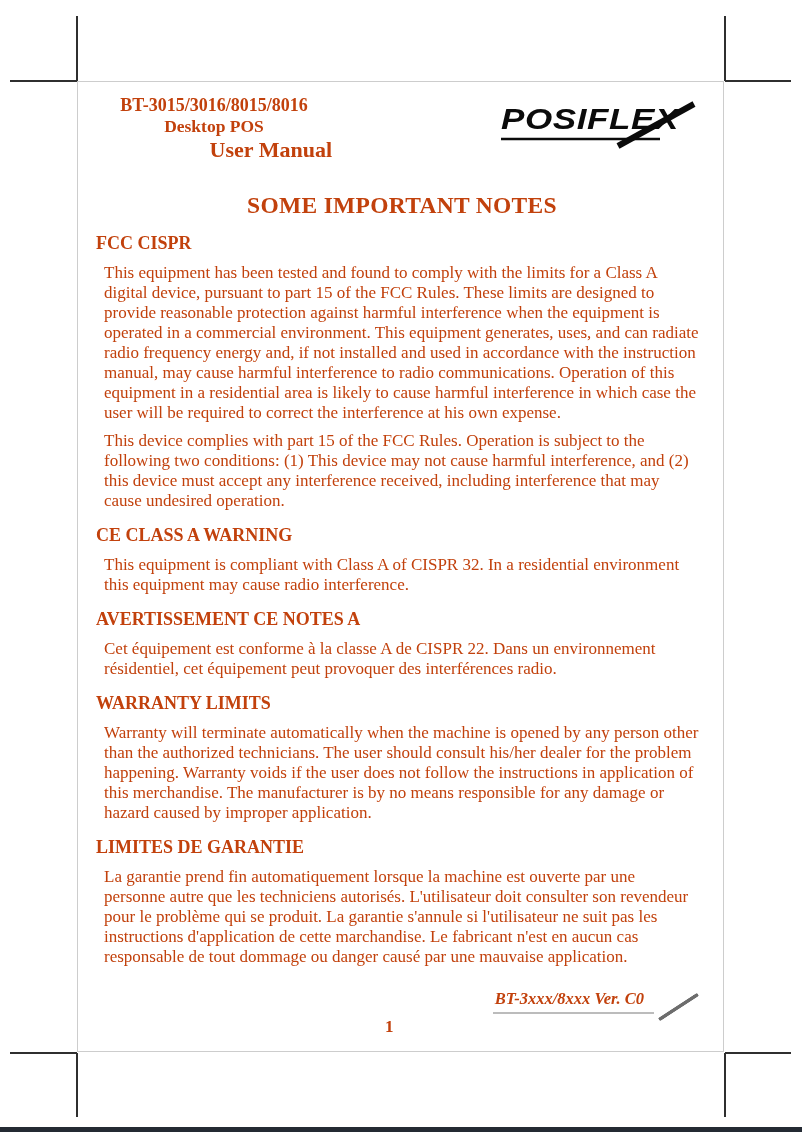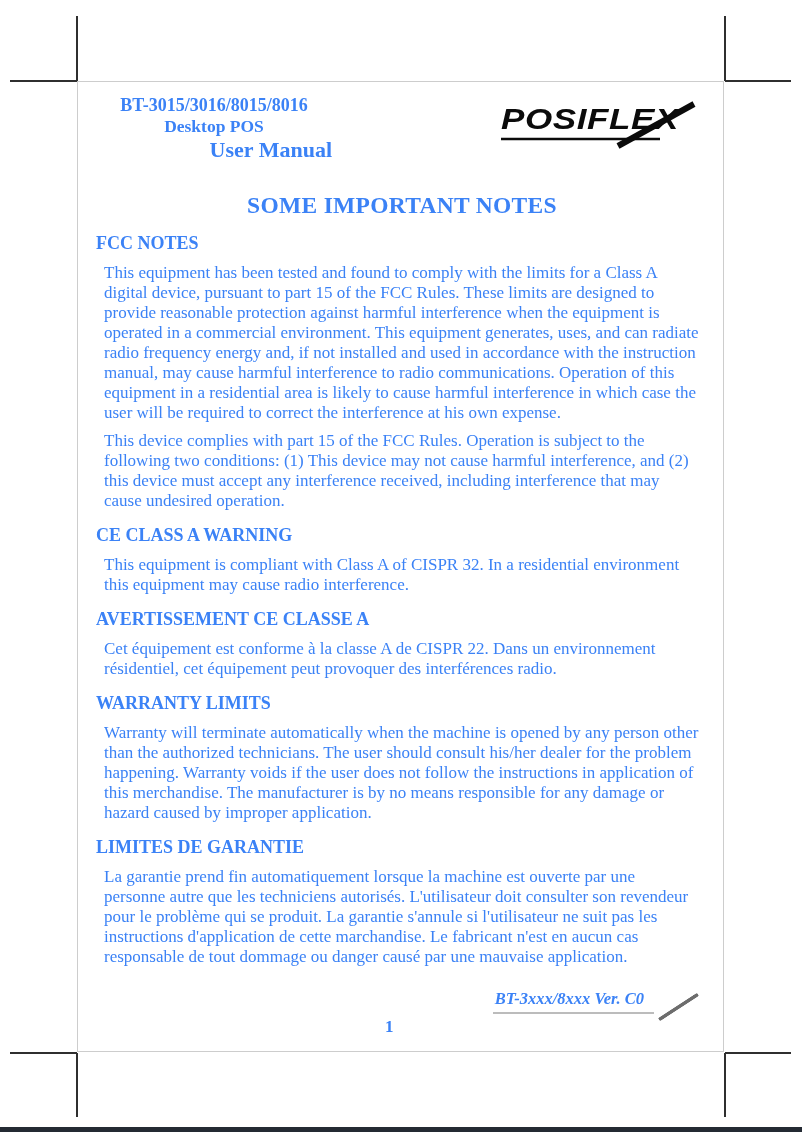--- a/index.html
+++ b/index.html
@@ -1,18 +1,18 @@
 <!DOCTYPE html>
 <html><head>
 <meta charset="utf-8">
 <style>
   html,body{margin:0;padding:0;background:#ffffff;}
   .canvas{
     position:relative;width:802px;height:1136px;background:#ffffff;
-    font-family:"Liberation Serif","DejaVu Serif",serif;color:#3b82f6;
+    font-family:"Liberation Serif","DejaVu Serif",serif;color:#c2410c;
     overflow:hidden;
   }
   
   .mark{position:absolute;background:#2f2f2f;}
   .mark.v{width:2px;}
   .mark.h{height:2px;}
   .m-tl-v{left:76px;top:16px;height:65px;}
   .m-tl-h{left:10px;top:80px;width:67px;}
   .m-tr-v{left:724px;top:16px;height:65px;}
   .m-tr-h{left:725px;top:80px;width:66px;}
@@ -76,36 +76,36 @@
             <line x1="1" y1="41" x2="160" y2="41" stroke="#0b0b0b" stroke-width="2.5"></line>
             <line x1="118" y1="48" x2="194" y2="6" stroke="#0b0b0b" stroke-width="6"></line>
           </svg>
         </div>
       </div>
 
       <h1>SOME IMPORTANT NOTES</h1>
 
       <div>
   <section class="section">
-    <h2>FCC NOTES</h2>
+    <h2>FCC CISPR</h2>
     <div class="paras">
               <p>This equipment has been tested and found to comply with the limits for a Class A digital device, pursuant to part 15 of the FCC Rules. These limits are designed to provide reasonable protection against harmful interference when the equipment is operated in a commercial environment. This equipment generates, uses, and can radiate radio frequency energy and, if not installed and used in accordance with the instruction manual, may cause harmful interference to radio communications. Operation of this equipment in a residential area is likely to cause harmful interference in which case the user will be required to correct the interference at his own expense.</p>
               <p>This device complies with part 15 of the FCC Rules. Operation is subject to the following two conditions: (1) This device may not cause harmful interference, and (2) this device must accept any interference received, including interference that may cause undesired operation.</p>
             </div>
   </section>
 
   <section class="section">
     <h2>CE CLASS A WARNING</h2>
     <div class="paras">
               <p>This equipment is compliant with Class A of CISPR 32. In a residential environment this equipment may cause radio interference.</p>
             </div>
   </section>
 
   <section class="section">
-    <h2>AVERTISSEMENT CE CLASSE A</h2>
+    <h2>AVERTISSEMENT CE NOTES A</h2>
     <div class="paras">
               <p>Cet équipement est conforme à la classe A de CISPR 22. Dans un environnement résidentiel, cet équipement peut provoquer des interférences radio.</p>
             </div>
   </section>
 
   <section class="section">
     <h2>WARRANTY LIMITS</h2>
     <div class="paras">
               <p>Warranty will terminate automatically when the machine is opened by any person other than the authorized technicians. The user should consult his/her dealer for the problem happening. Warranty voids if the user does not follow the instructions in application of this merchandise. The manufacturer is by no means responsible for any damage or hazard caused by improper application.</p>
             </div>

